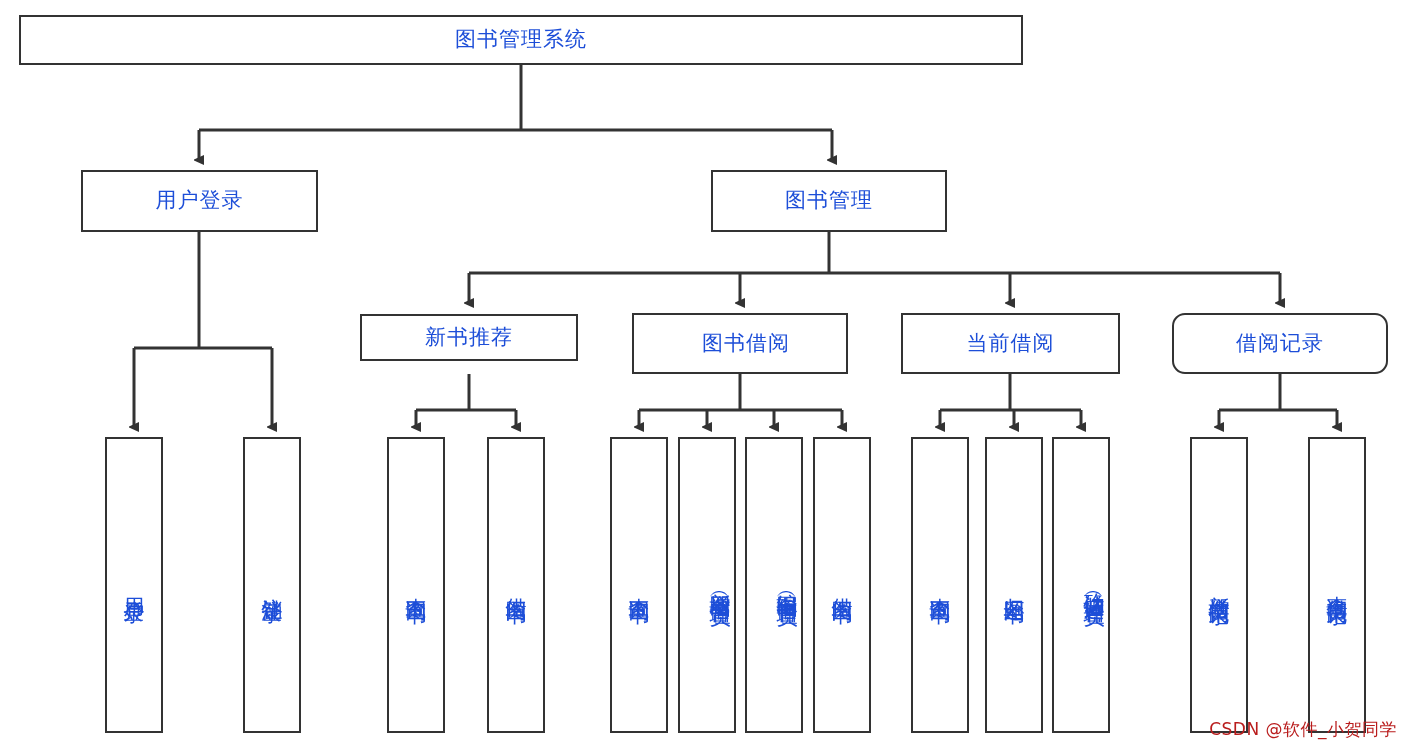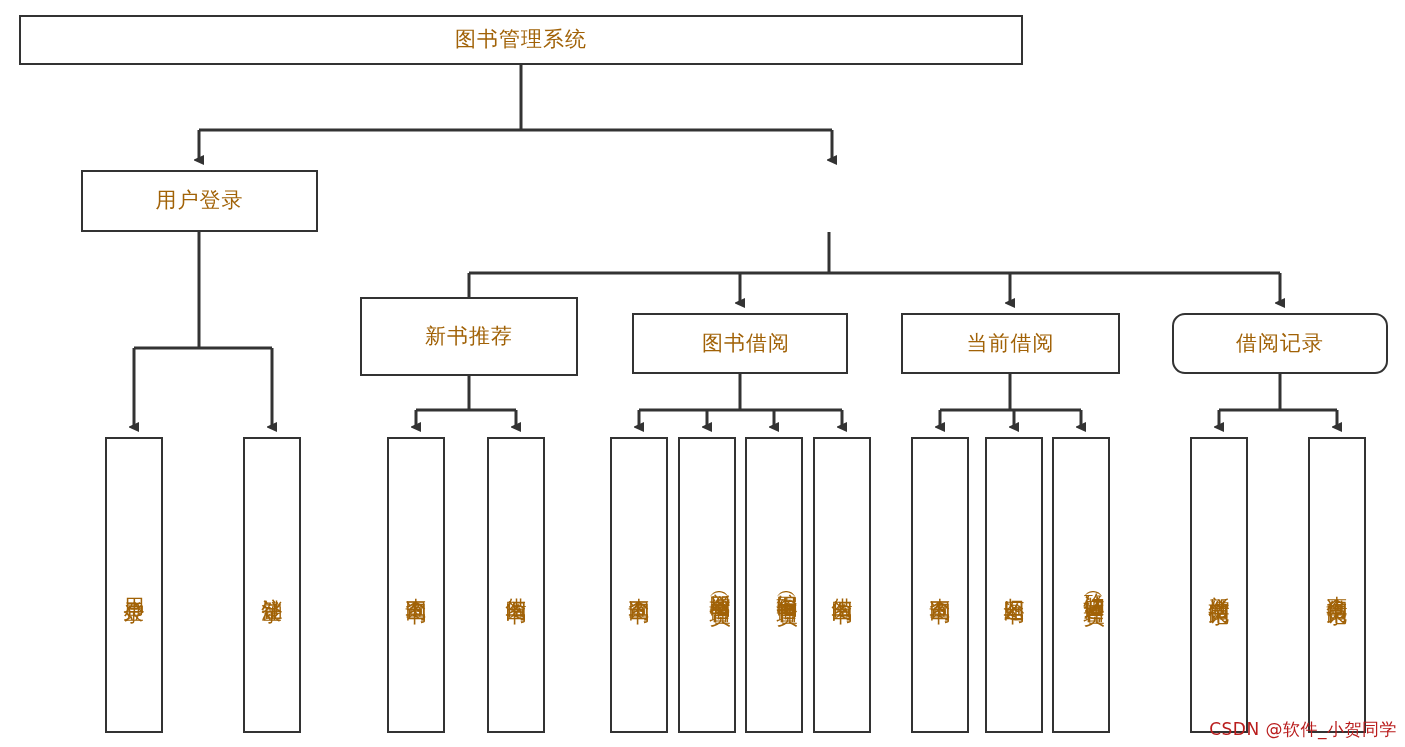--- a/index.html
+++ b/index.html
@@ -26,21 +26,21 @@
     pointer-events: none;
   }
   .node {
     position: absolute;
     box-sizing: border-box;
     border: 2px solid #333333;
     background: #ffffff;
     display: flex;
     align-items: center;
     justify-content: center;
-    color: #a16207;
+    color: #1d4ed8;
     z-index: 2;
   }
   .node.horiz {
     font-size: 21px;
     letter-spacing: 1px;
     line-height: 1.2;
   }
   .node.vert {
     writing-mode: vertical-rl;
     text-orientation: upright;
@@ -129,22 +129,25 @@
     </g>
   </svg>
 
   <div class="node horiz" style="left:19px; top:15px; width:1004px; height:50px;">
     <span class="hlabel">图书管理系统</span>
   </div>
 
   <div class="node horiz" style="left:81px; top:170px; width:237px; height:62px;">
     <span class="hlabel">用户登录</span>
   </div>
-
-  <div class="node horiz" style="left:360px; top:297px; width:218px; height:79px;">
+  <div class="node horiz" style="left:711px; top:170px; width:236px; height:62px;">
+    <span class="hlabel">图书管理</span>
+  </div>
+
+  <div class="node horiz" style="left:360px; top:314px; width:218px; height:47px;">
     <span class="hlabel">新书推荐</span>
   </div>
   <div class="node horiz" style="left:632px; top:313px; width:216px; height:61px;padding-left:12px;">
     <span class="hlabel">图书借阅</span>
   </div>
   <div class="node horiz" style="left:901px; top:313px; width:219px; height:61px;">
     <span class="hlabel">当前借阅</span>
   </div>
   <div class="node horiz" style="left:1172px; top:313px; width:216px; height:61px;border-radius:13px;">
     <span class="hlabel">借阅记录</span>

